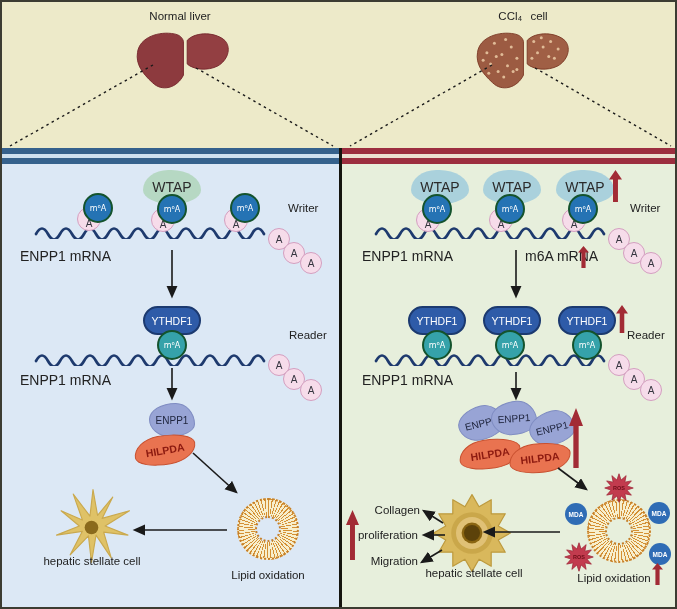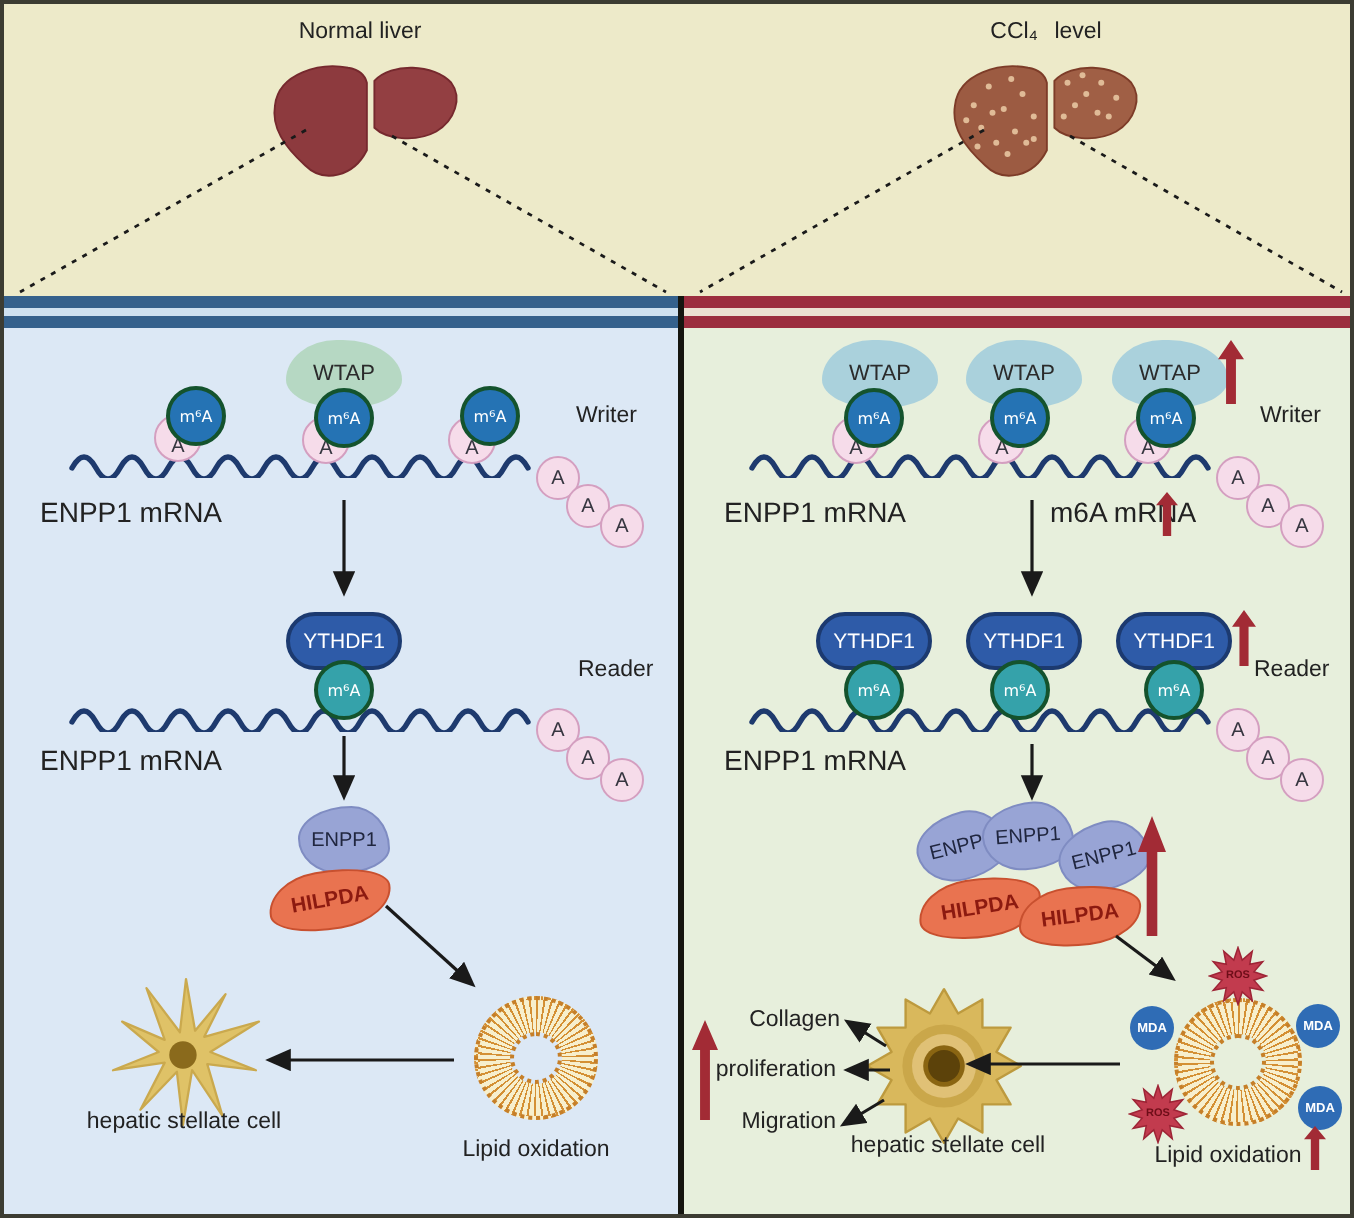--- a/index.html
+++ b/index.html
@@ -15,21 +15,21 @@
   .bar-left{left:0;top:146px;width:337px;height:16px;
     background:linear-gradient(to bottom,#35618c 0 6px,#cfe1f0 6px 10px,#35618c 10px 16px);}
   .bar-right{left:340px;top:146px;width:337px;height:16px;
     background:linear-gradient(to bottom,#9c2e3f 0 6px,#ece1d2 6px 10px,#9c2e3f 10px 16px);}
   .divider{left:337px;top:146px;width:3px;height:463px;background:#15150f;}
   
   .panel-left{left:0;top:162px;width:337px;height:447px;background:#dce8f5;}
   .panel-right{left:340px;top:162px;width:337px;height:447px;background:#e7efdc;}
   
   .wtap{width:58px;height:34px;border-radius:46% 54% 50% 50% / 62% 62% 44% 44%;
-        display:flex;align-items:center;justify-content:center;font-size:11px;color:#2b2b2b;}
+        display:flex;align-items:center;justify-content:center;font-size:14px;color:#2b2b2b;}
   .wtap.green{background:#b6d8c3;}
   .wtap.blue{background:#aad1dc;}
   .m6a{width:30px;height:30px;border-radius:50%;border:2px solid #14532d;box-sizing:border-box;
        display:flex;align-items:center;justify-content:center;
        font-family:"DejaVu Sans",sans-serif;font-size:8px;color:#fff;z-index:3;}
   .m6a.w{background:#2573b4;}
   .m6a.r{background:#35a2aa;}
   .acirc{width:24px;height:24px;border-radius:50%;background:#f6dcea;border:1.5px solid #d49fc0;
          box-sizing:border-box;display:flex;align-items:flex-end;justify-content:center;
          font-size:10px;color:#35353f;padding-bottom:1px;z-index:2;}
@@ -64,21 +64,21 @@
   svg{display:block;}
 </style>
 </head>
 <body>
 
 <div class="stage">
 
   <div class="abs top-band"></div>
 
   <div class="abs liver-title" style="left:118px;top:8px;">Normal liver</div>
-  <div class="abs liver-title ws" style="left:461px;top:8px;">CCl₄ level</div>
+  <div class="abs liver-title ws" style="left:461px;top:8px;">CCl₄ cell</div>
 
   <svg class="abs" style="left:128px;top:26px;" width="105" height="68" viewBox="0 0 112 72">
     <path d="M8,26 C10,9 32,3 47,6 C53,7 56,10 57,14 L57,50 C50,64 34,68 24,58 C13,48 6,38 8,26 Z" fill="#8d3a3e" stroke="#76292e" stroke-width="1"></path>
     <path d="M61,13 C70,3 93,4 102,14 C108,22 104,34 94,40 C83,46 67,44 61,38 Z" fill="#933f42" stroke="#76292e" stroke-width="1"></path>
   </svg>
 
   <svg class="abs" style="left:468px;top:26px;" width="105" height="68" viewBox="0 0 112 72">
     <path d="M8,26 C10,9 32,3 47,6 C53,7 56,10 57,14 L57,50 C50,64 34,68 24,58 C13,48 6,38 8,26 Z" fill="#9c5b42" stroke="#7d3c28" stroke-width="1"></path>
     <path d="M61,13 C70,3 93,4 102,14 C108,22 104,34 94,40 C83,46 67,44 61,38 Z" fill="#a05f45" stroke="#7d3c28" stroke-width="1"></path>
     <g fill="#e0bb97">

